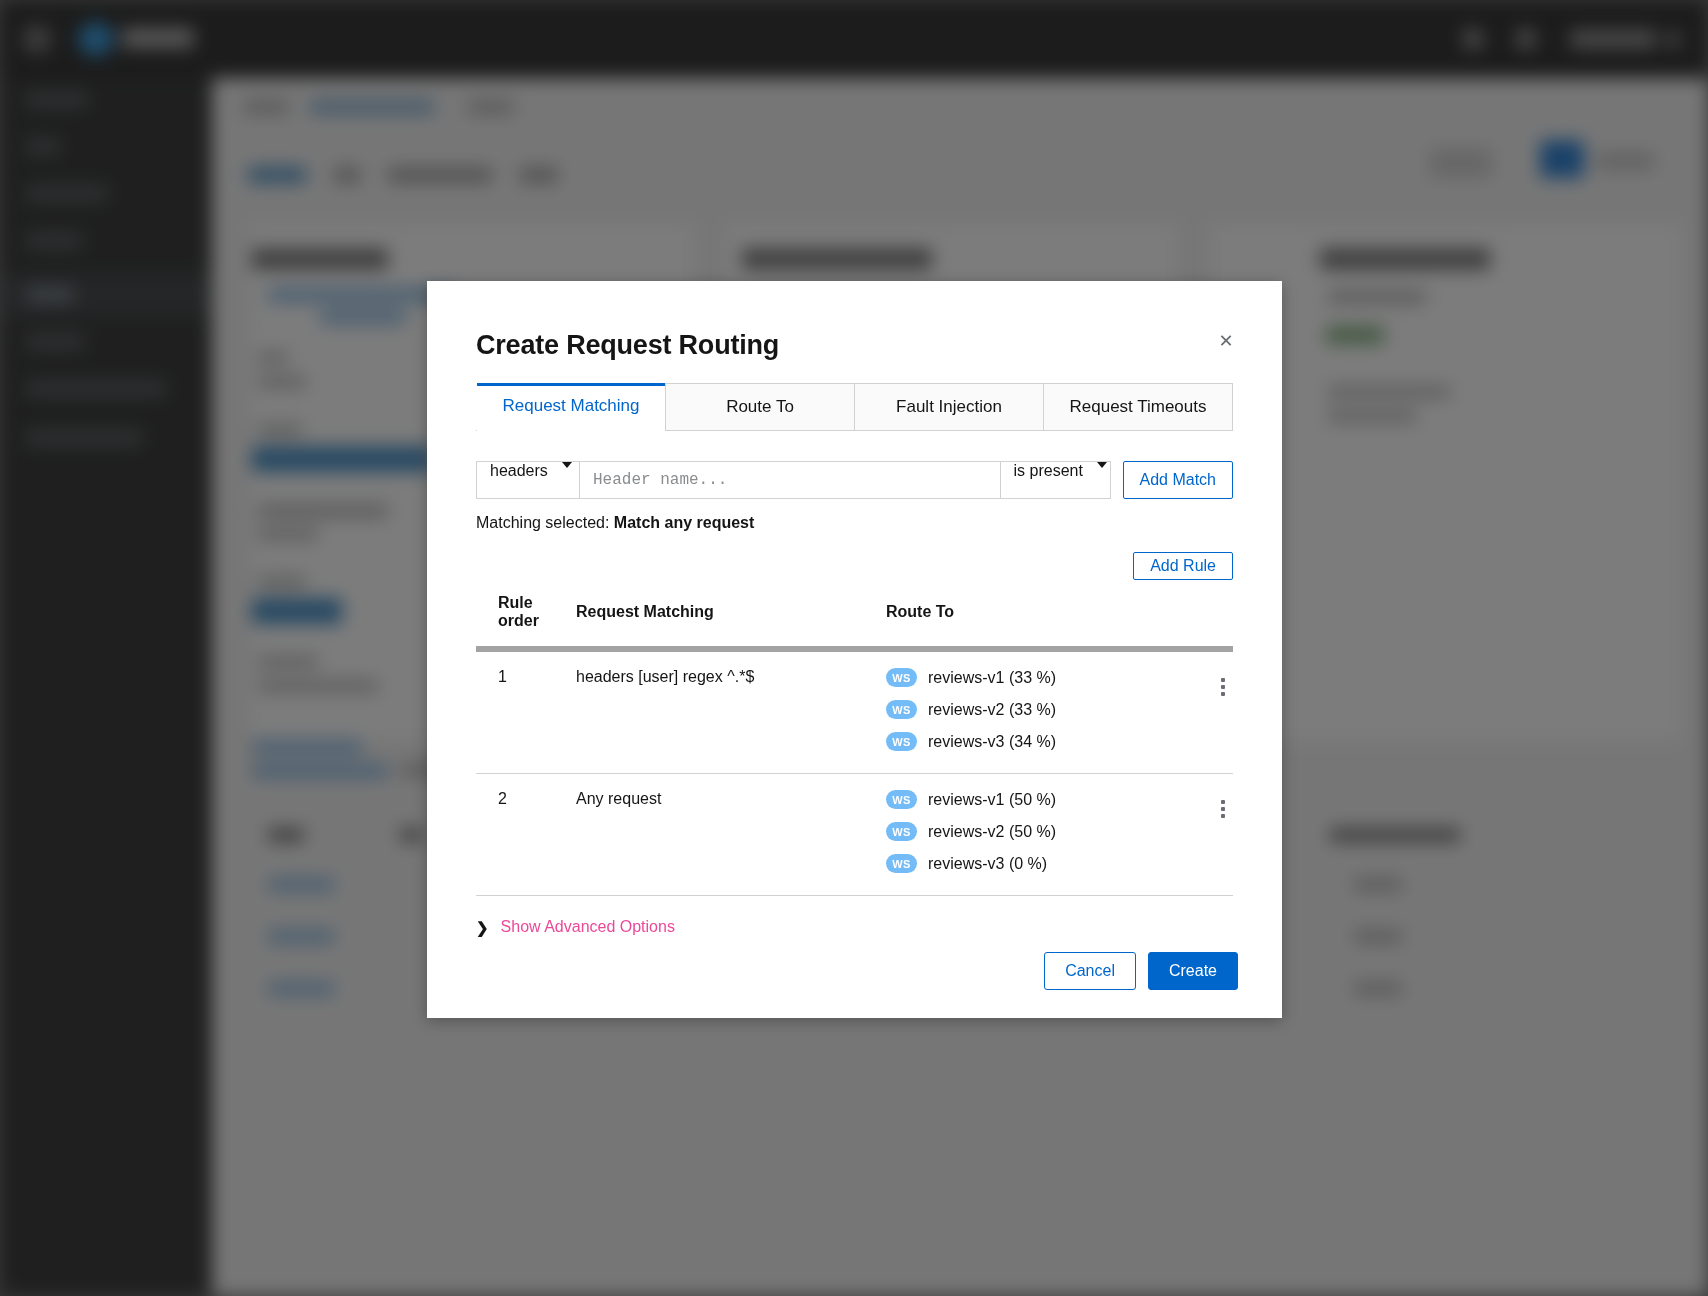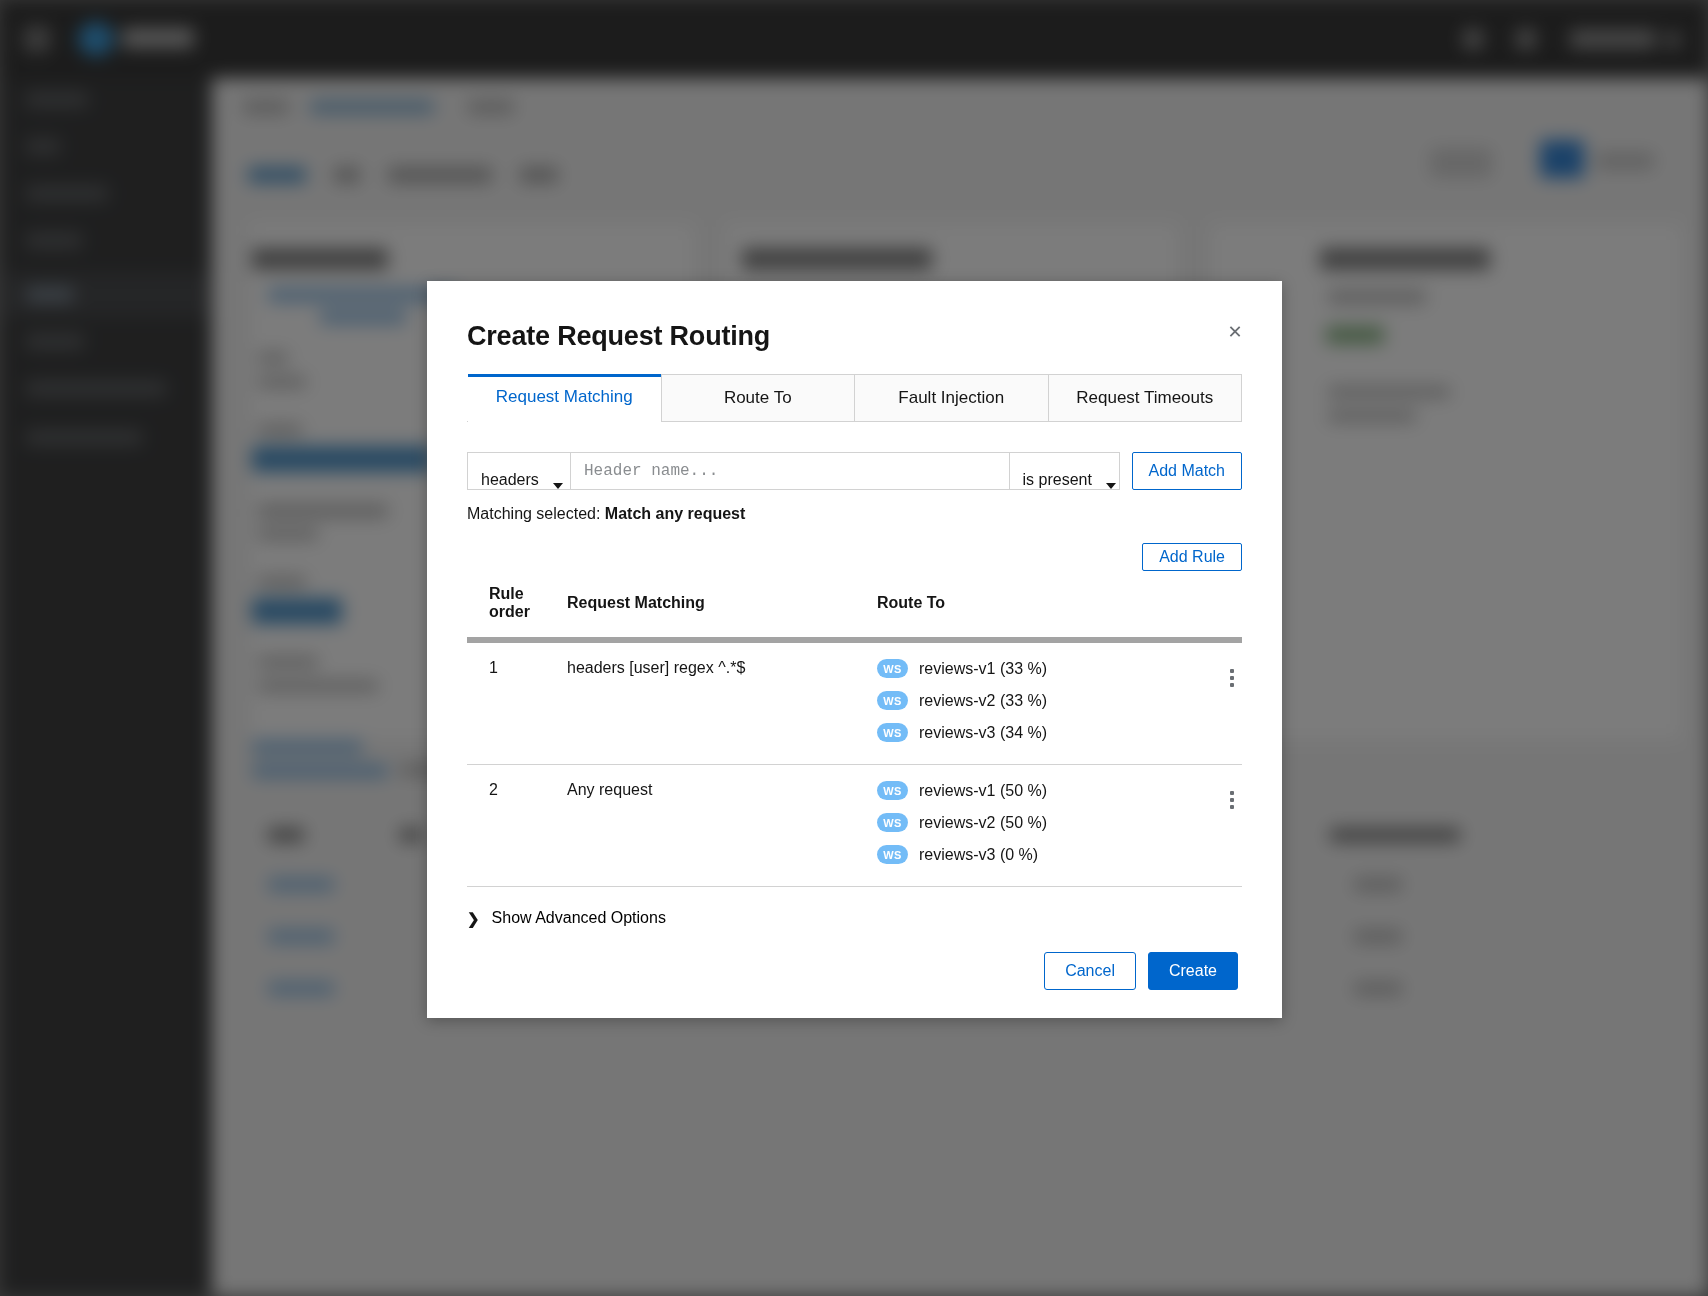--- a/index.html
+++ b/index.html
@@ -78,21 +78,21 @@
     background: rgba(44,44,44,0.62);
   }
 
   
   #modal {
     position: absolute;
     left: 427px; top: 281px;
     width: 855px; height: 737px;
     background: #ffffff;
     box-shadow: 0 3px 14px rgba(3,3,3,0.28);
-    padding: 8px;
+    padding: 17px;
   }
   .modal-header {
     position: relative;
     padding: 31px 32px 0 32px;
   }
   .modal-title {
     font-size: 27px;
     font-weight: bold;
     color: #151515;
     letter-spacing: -0.2px;
@@ -157,21 +157,21 @@
   }
 
   
   .match-row {
     display: flex;
     align-items: stretch;
     margin-top: 30px;
     height: 38px;
   }
   .sel {
-    display: flex; align-items: flex-end; justify-content: space-between;
+    display: flex; align-items: flex-start; justify-content: space-between;
     border: 1px solid #d2d2d2;
     background: #fff;
     font-size: 16px;
     color: #151515;
     padding: 0 11px 0 13px;
     cursor: pointer;
     gap: 14px;
     white-space: nowrap;
   }
   .sel-headers { width: 104px; }
@@ -282,21 +282,21 @@
   .kebab i {
     display: block; width: 4px; height: 4px;
     background: #6a6e73; border-radius: 1px;
   }
 
   .adv-wrap { margin-top: 22px; display: flex; align-items: center; gap: 12px; }
   .adv-chevron {
     color: #151515; font-size: 15px; font-weight: bold; line-height: 1;
   }
   .adv-link {
-    color: #000000; font-size: 16px; cursor: pointer; text-decoration: none;
+    color: #ec4899; font-size: 16px; cursor: pointer; text-decoration: none;
   }
 
   .footer {
     position: absolute;
     left: 0; right: 12px; bottom: 0;
     padding: 0 32px 28px 32px;
     display: flex; justify-content: flex-end; gap: 12px;
   }
   .btn-cancel {
     border: 1px solid #06c;

